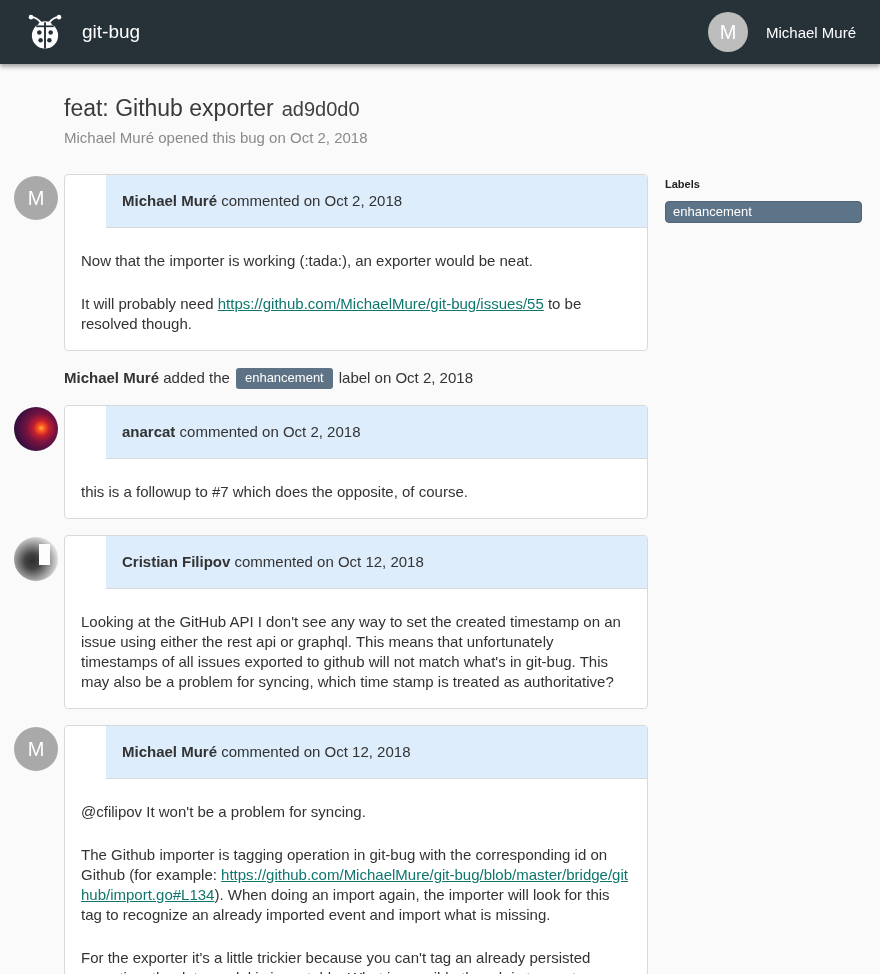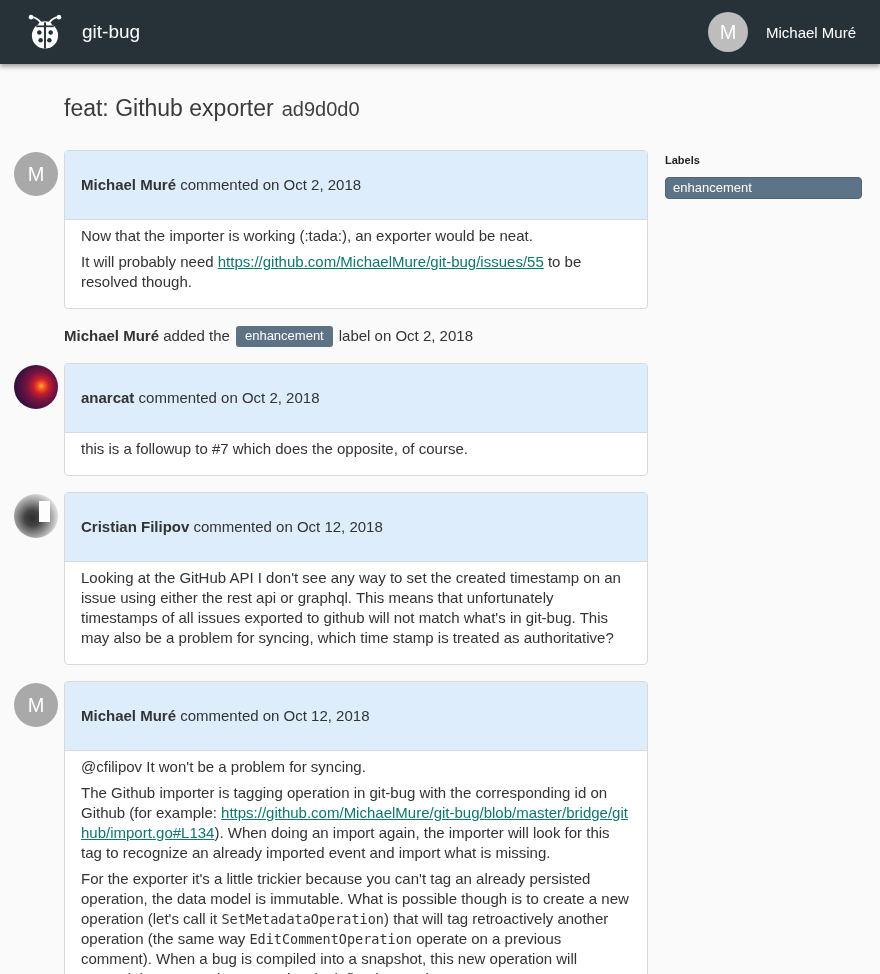--- a/index.html
+++ b/index.html
@@ -67,28 +67,29 @@
   }
   .card {
     background: #fff;
     border: 1px solid #d9d9d9;
     border-radius: 4px;
     overflow: hidden;
   }
   .card-header {
     background: #ddedfc;
     border-bottom: 1px solid #d9d9d9;
-    padding: 24px 16px;
+    padding: 16px 16px;
     font-size: 15px;
     line-height: 20px;
     color: #333;
+    margin-left: 41px;
   }
   .card-header b { font-weight: 700; }
   .card-body { padding: 0 16px 16px; font-size: 15px; line-height: 20px; color: #333; }
-  .card-body p { margin: 6px 0 0; }
+  .card-body p { margin: 23px 0 0; }
   .comment-link { color: #0f766e; text-decoration: underline; word-break: break-all; }
   .inline-code { font-family: "DejaVu Sans Mono", monospace; font-size: 13.5px; }
 
   
   .label-event {
     margin: 16px 0 16px 0;
     font-size: 15px;
     line-height: 22px;
     color: #333;
     display: flex;
@@ -149,20 +150,21 @@
     <span class="appbar-spacer"></span>
     <span class="appbar-user">
       <span class="appbar-avatar">M</span>
       <span class="appbar-username">Michael Muré</span>
     </span>
   </div>
 
   <div class="main">
     <div class="bug-header">
       <h1 class="bug-title">feat: Github exporter</h1><span class="bug-hash">ad9d0d0</span>
+      <div class="bug-subtitle">Michael Muré opened this bug on Oct 2, 2018</div>
     </div>
 
     <div class="content">
       <div class="timeline" id="timeline">
           <div class="comment">
             <div class="avatar avatar-michael">M</div>
             <div class="card">
               <div class="card-header"><b>Michael Muré</b> commented on Oct 2, 2018</div>
               <div class="card-body">
                 <p>Now that the importer is working (:tada:), an exporter would be neat.</p>

